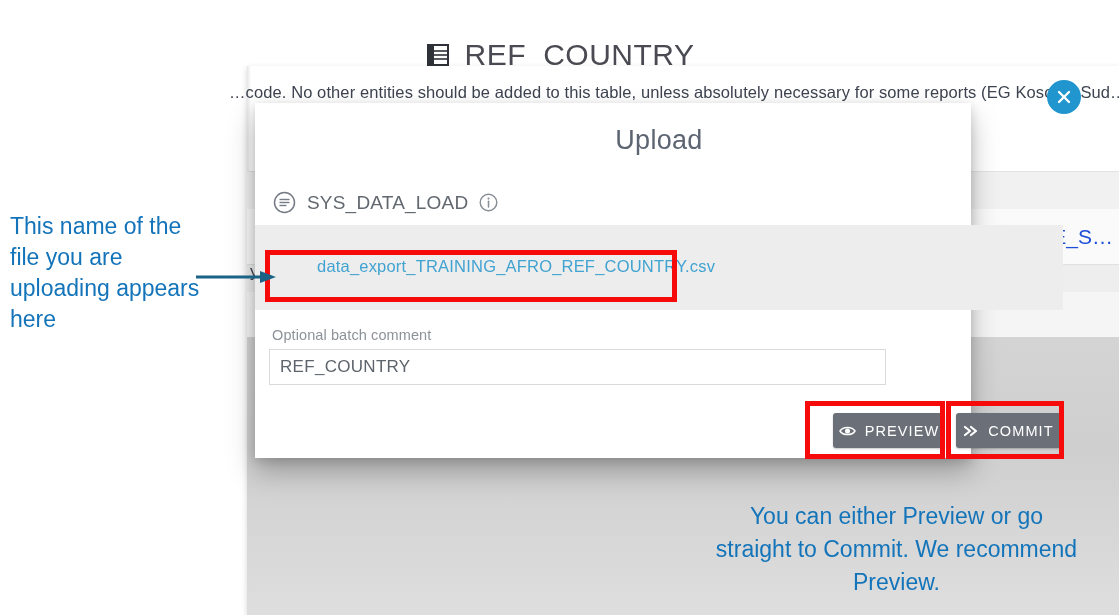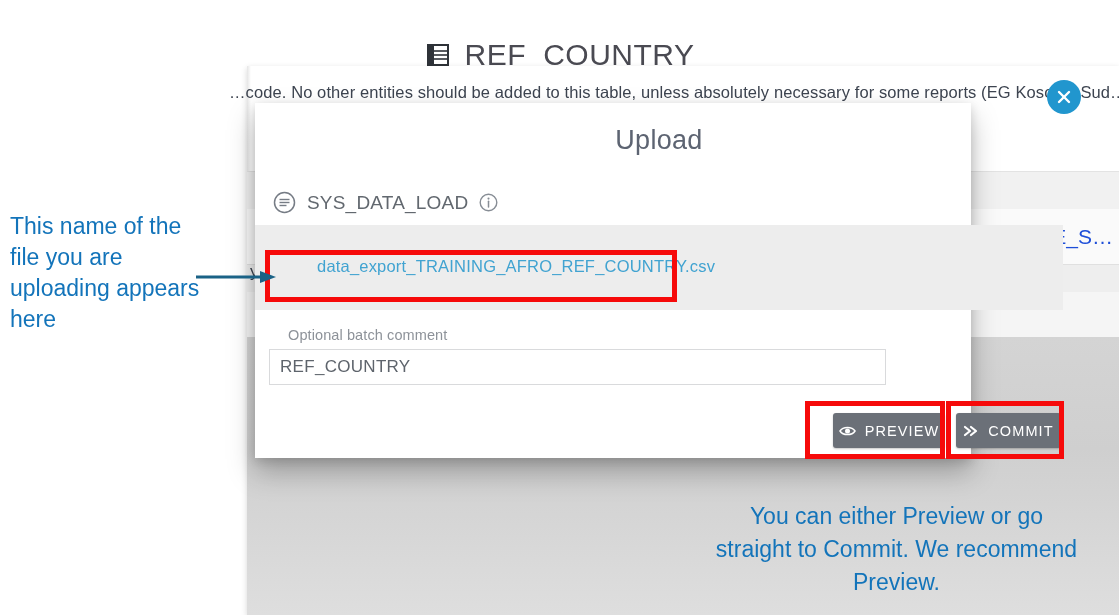--- a/index.html
+++ b/index.html
@@ -207,21 +207,20 @@
     margin-left: 40px;
   }
 
   #comment-label {
     position: absolute;
     left: 17px;
     top: 224px;
     font-size: 14.5px;
     color: #8d9299;
     letter-spacing: 0.1px;
-    margin-left: 16px;
   }
   #comment-input {
     position: absolute;
     left: 14px;
     top: 246px;
     width: 617px;
     height: 36px;
     box-sizing: border-box;
     border: 1px solid #d9dadc;
     background: #ffffff;

